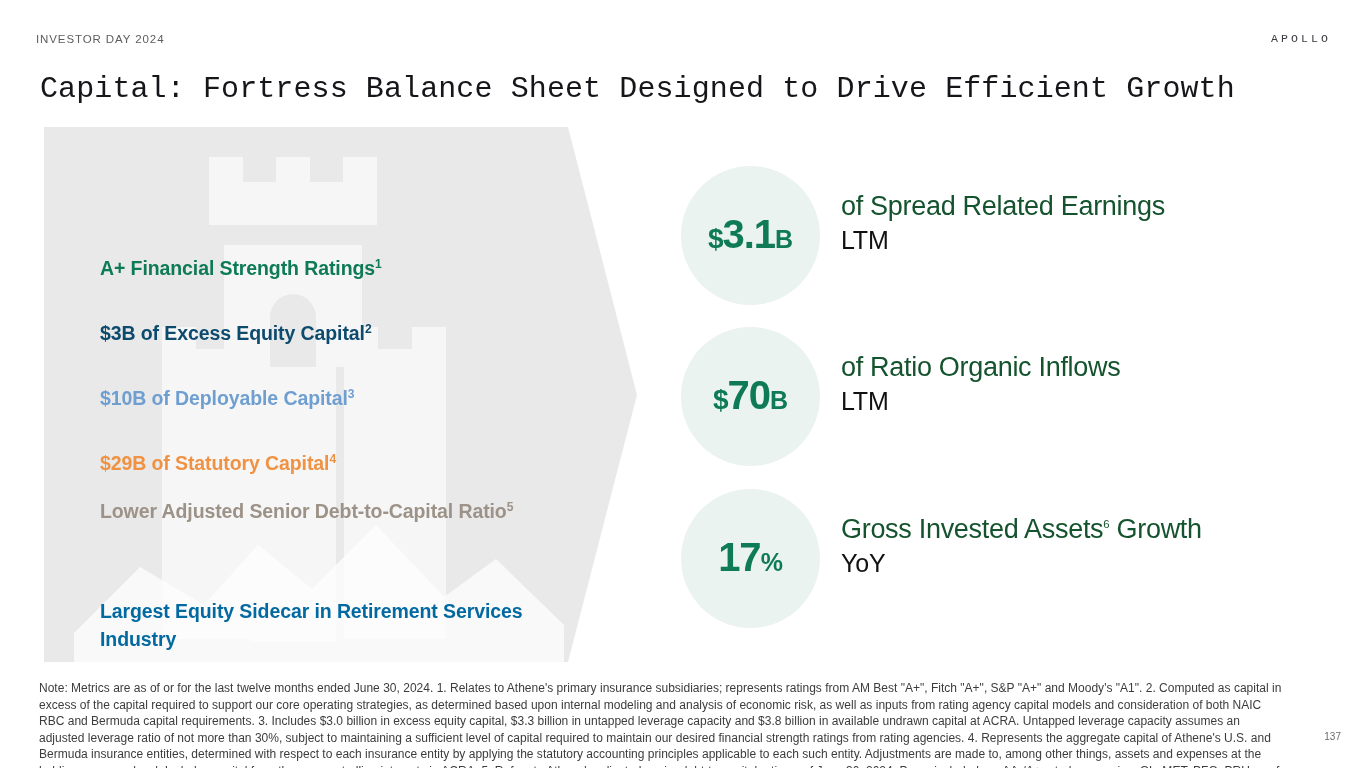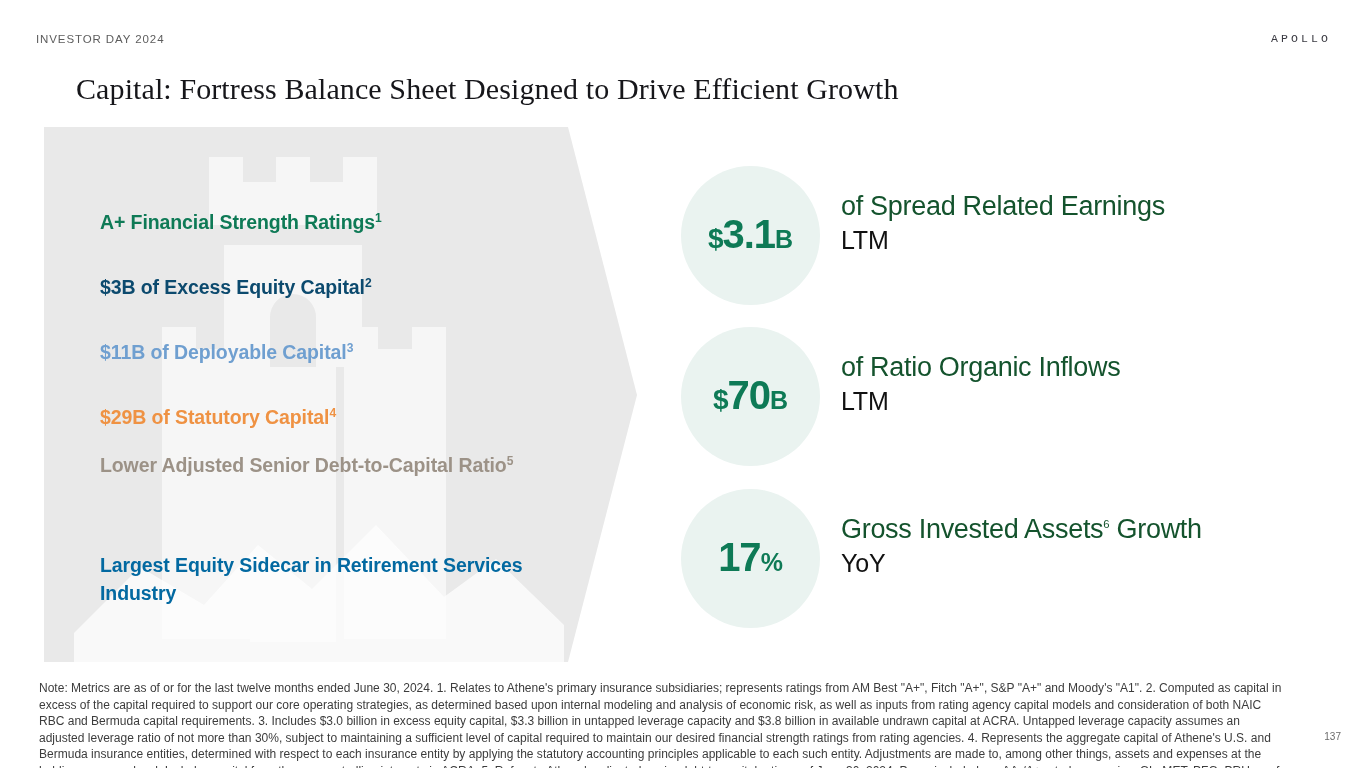--- a/index.html
+++ b/index.html
@@ -32,27 +32,26 @@
     top: 32px;
     font-size: 11.5px;
     letter-spacing: 3.1px;
     color: #3a3a42;
     font-family: Liberation Mono, monospace;
   }
   .slide-title {
     position: absolute;
     left: 40px;
     top: 52px;
-    font-family: Liberation Serif, serif;
+    font-family: Liberation Mono, monospace;
     font-size: 30px;
     font-weight: 400;
     color: #16161a;
     letter-spacing: 0.1px;
     white-space: nowrap;
-    margin-left: 36px;
   }
 
   
   .panel-wrap {
     position: absolute;
     left: 44px;
     top: 127px;
     width: 600px;
     height: 535px;
   }
@@ -70,20 +69,21 @@
     width: 470px;
     height: 100%;
   }
   .fact {
     position: absolute;
     font-size: 19.5px;
     font-weight: bold;
     line-height: 1.42;
     letter-spacing: -0.1px;
     font-family: "Liberation Sans", sans-serif;
+    margin-top: 46px;
   }
   .fact sup {
     font-size: 0.62em;
     font-weight: bold;
     vertical-align: super;
     line-height: 0;
   }
 
   
   .stat-row {
@@ -196,21 +196,21 @@
 
     <g fill="#ffffff" opacity="0.75">
       <path d="M30,535 L30,506 L96,440 L160,478 L214,418 L268,462 L332,398 L400,470 L452,432 L520,498 L520,535 Z"></path>
       <path d="M60,535 L140,468 L206,512 L268,470 L330,520 L404,474 L470,535 Z" opacity="0.55"></path>
     </g>
   </svg>
 
   <div class="panel-items">
       <div class="fact" style="top: 82px; color: rgb(14, 122, 86);"><span>A+ Financial Strength Ratings</span><sup>1</sup></div>
       <div class="fact" style="top: 147px; color: #0c4a6e;"><span>$3B of Excess Equity Capital</span><sup>2</sup></div>
-      <div class="fact" style="top: 212px; color: rgb(111, 159, 208);"><span>$11B of Deployable Capital</span><sup>3</sup></div>
+      <div class="fact" style="top: 212px; color: rgb(111, 159, 208);"><span>$10B of Deployable Capital</span><sup>3</sup></div>
       <div class="fact" style="top: 277px; color: rgb(239, 146, 67);"><span>$29B of Statutory Capital</span><sup>4</sup></div>
       <div class="fact" style="top: 325px; color: rgb(156, 146, 135);"><span>Lower Adjusted Senior Debt-to-Capital Ratio</span><sup>5</sup></div>
       <div class="fact" style="top: 425px; color: #0369a1;"><span>Largest Equity Sidecar in Retirement Services Industry</span></div>
     </div>
 </div>
 
 <div id="stats-host">
     <div class="stat-row" style="top: 166px;">
       <div class="stat-circle">
         <div class="stat-value"><span class="cur">$</span><span>3.1</span><span class="unit">B</span></div>

